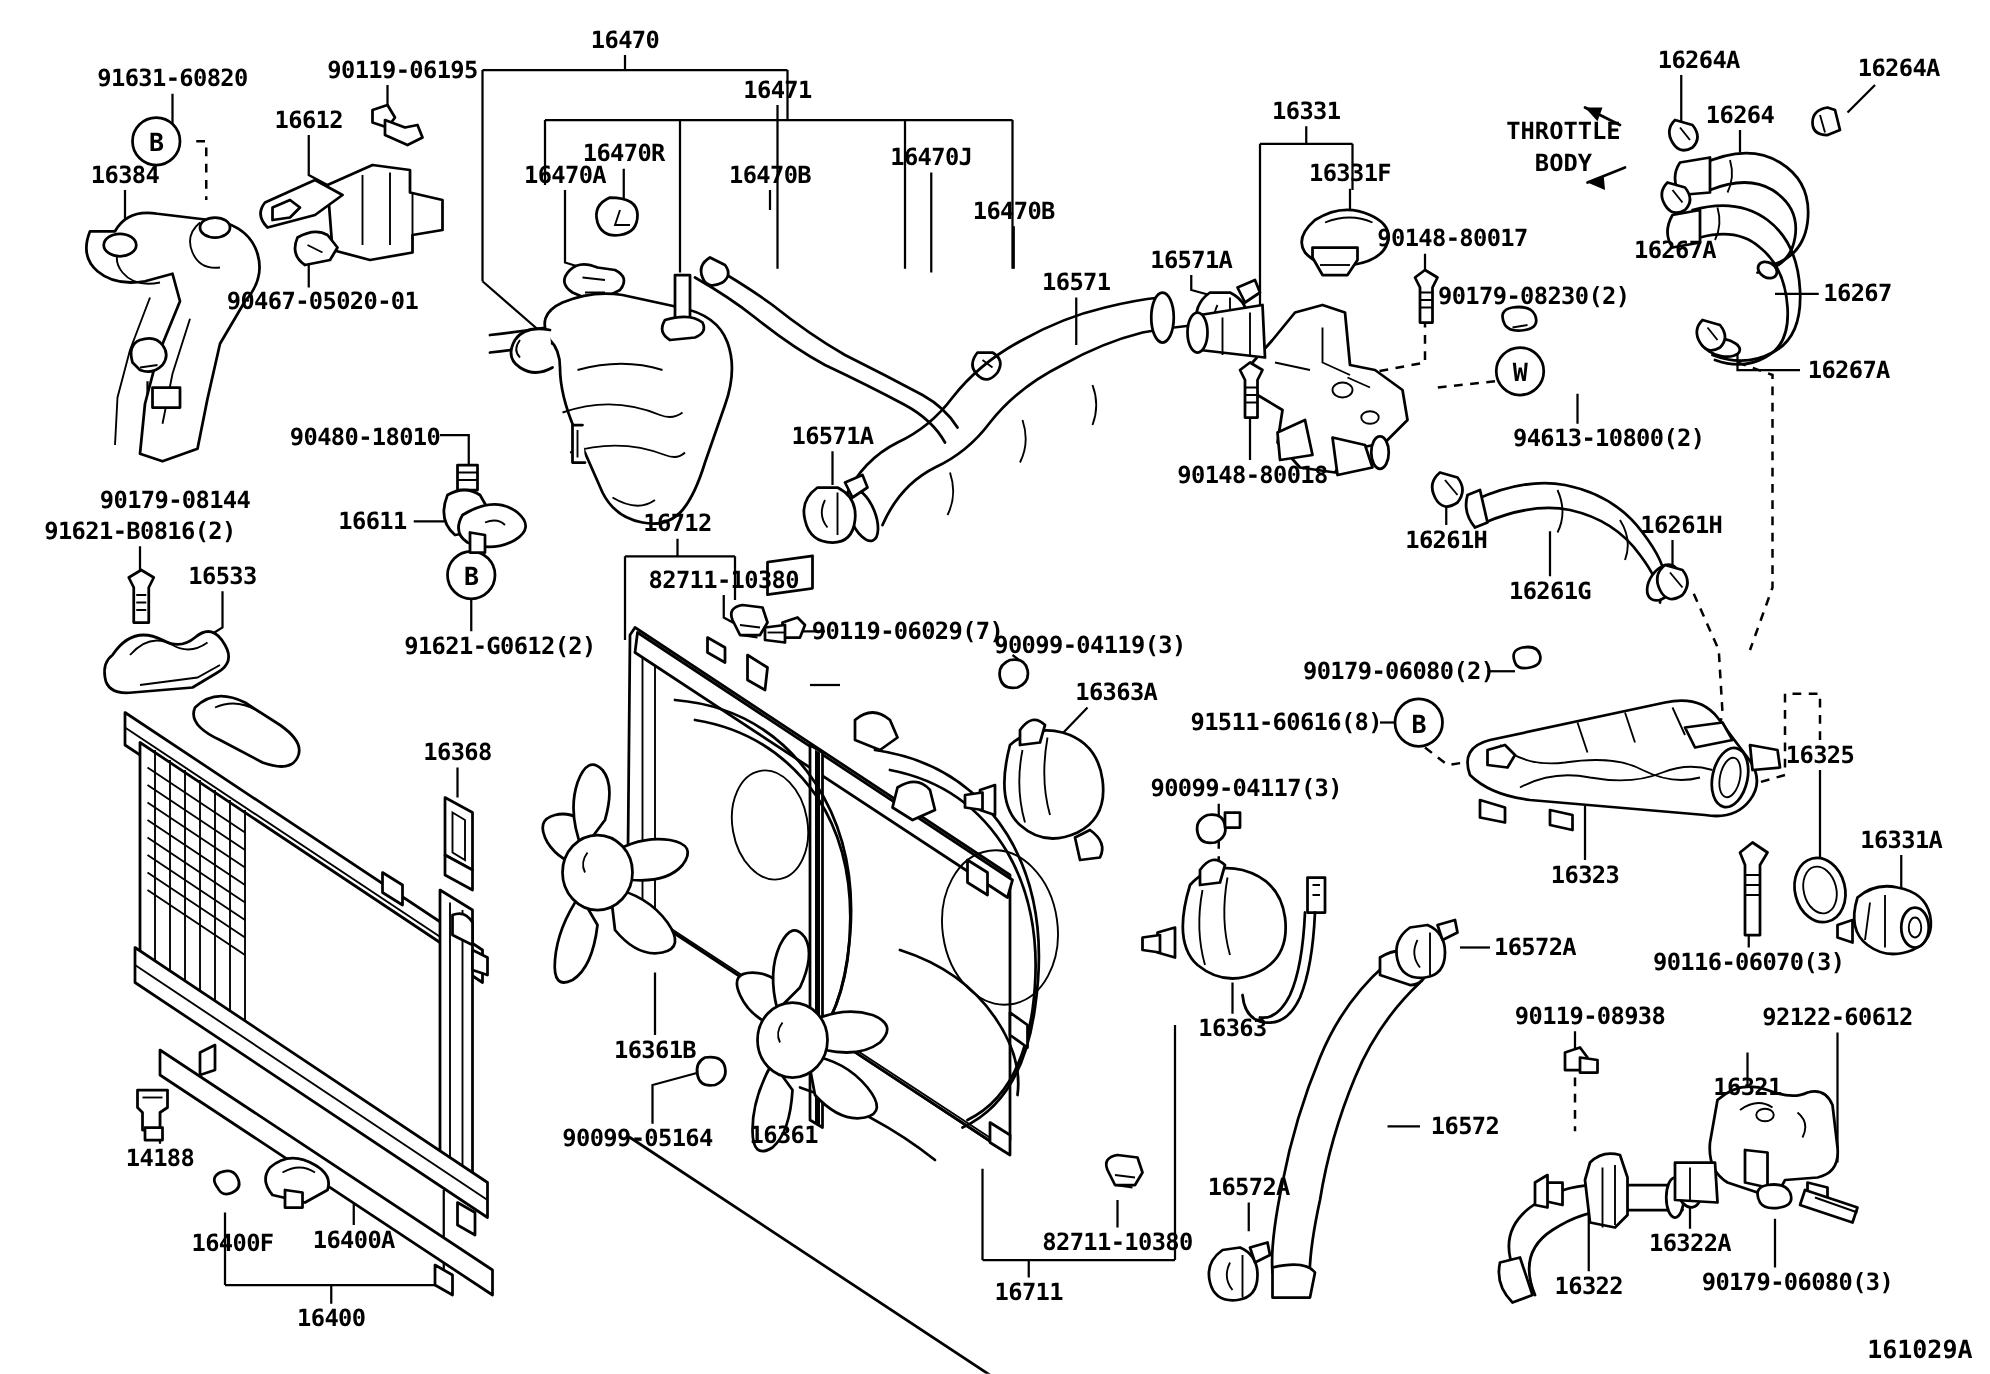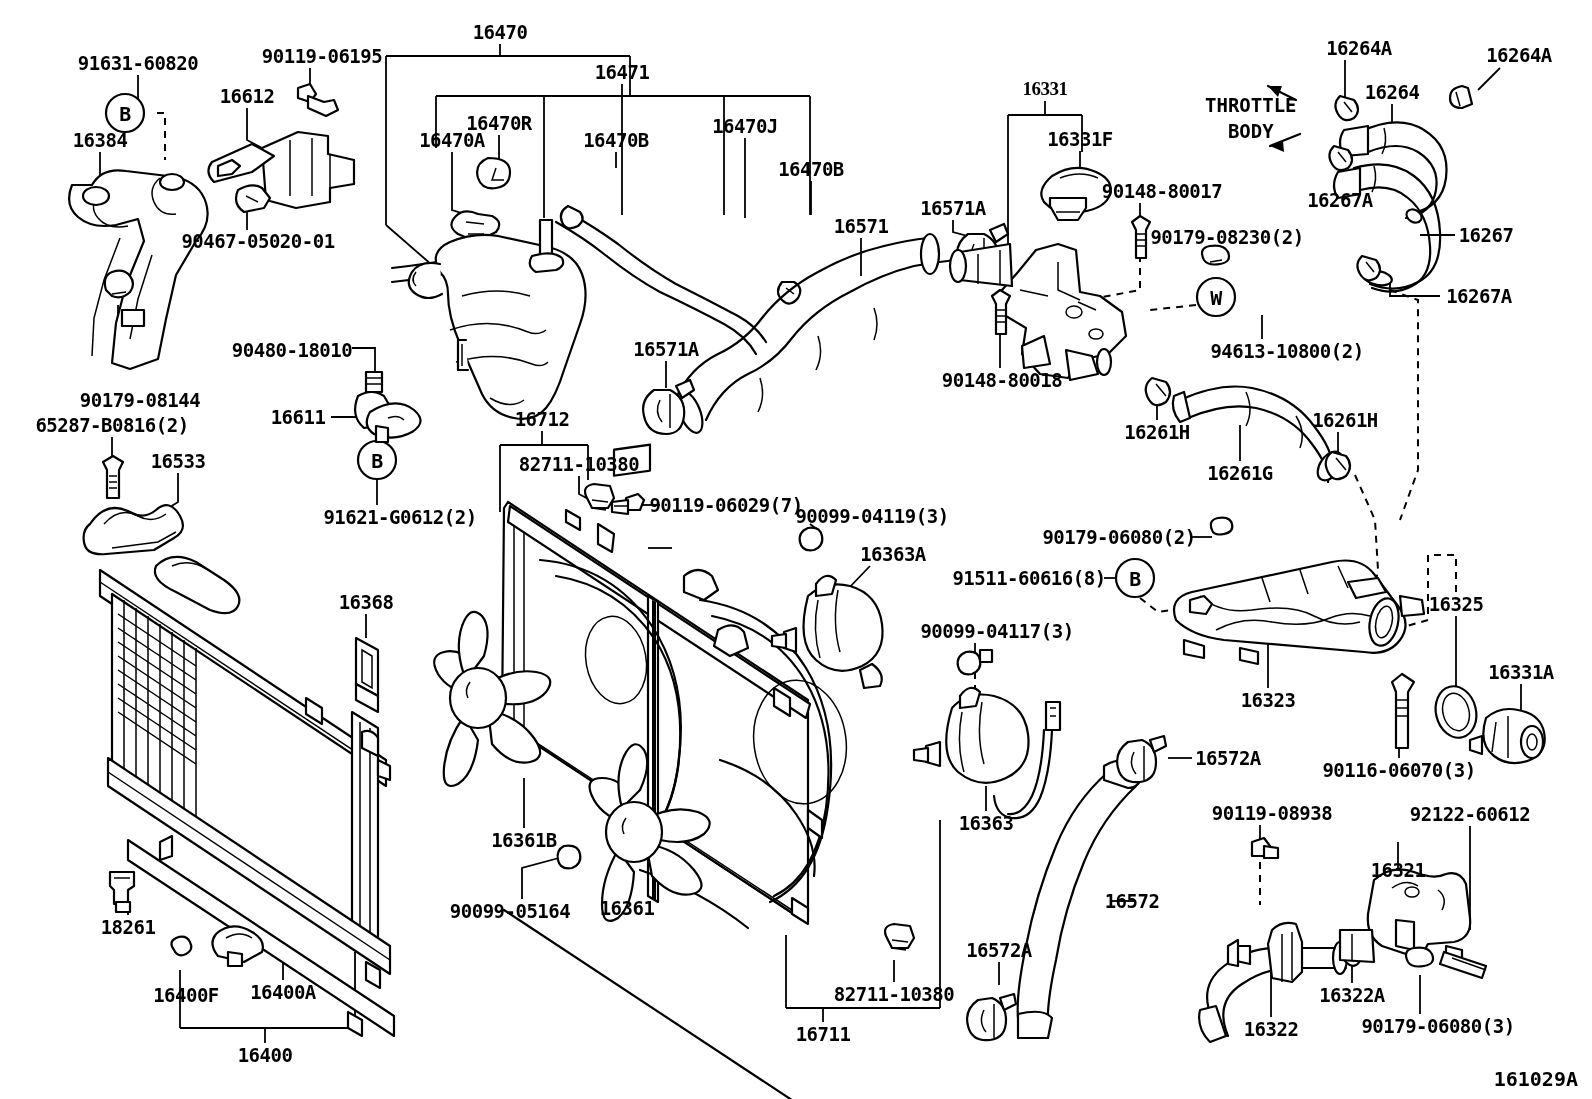--- a/index.html
+++ b/index.html
@@ -635,38 +635,38 @@
 
   </svg>
 
   <div id="labels">
       <div class="lbl" style="left: 138px; top: 63px;">91631-60820</div>
       <div class="lbl" style="left: 100px; top: 140px;">16384</div>
       <div class="lbl" style="left: 322px; top: 56px;">90119-06195</div>
       <div class="lbl" style="left: 247px; top: 96px;">16612</div>
       <div class="lbl" style="left: 258px; top: 241px;">90467-05020-01</div>
       <div class="lbl" style="left: 140px; top: 356px; margin-top: 44px;">90179-08144</div>
-      <div class="lbl" style="left: 112px; top: 425px;">65287-B0816(2)</div>
+      <div class="lbl" style="left: 112px; top: 425px;">91621-B0816(2)</div>
       <div class="lbl" style="left: 178px; top: 461px;">16533</div>
       <div class="lbl" style="left: 292px; top: 350px;">90480-18010</div>
       <div class="lbl" style="left: 298px; top: 417px;">16611</div>
       <div class="lbl" style="left: 400px; top: 517px;">91621-G0612(2)</div>
       <div class="lbl" style="left: 500px; top: 32px;">16470</div>
       <div class="lbl" style="left: 622px; top: 72px;">16471</div>
       <div class="lbl" style="left: 499px; top: 123px;">16470R</div>
       <div class="lbl" style="left: 452px; top: 140px;">16470A</div>
       <div class="lbl" style="left: 616px; top: 140px;">16470B</div>
       <div class="lbl" style="left: 745px; top: 126px;">16470J</div>
       <div class="lbl" style="left: 811px; top: 169px;">16470B</div>
       <div class="lbl" style="left: 542px; top: 419px;">16712</div>
       <div class="lbl" style="left: 579px; top: 464px;">82711-10380</div>
       <div class="lbl" style="left: 861px; top: 226px;">16571</div>
       <div class="lbl" style="left: 953px; top: 208px;">16571A</div>
       <div class="lbl" style="left: 666px; top: 349px;">16571A</div>
-      <div class="lbl" style="left: 1045px; top: 89px; font-family: Liberation Serif, serif;">16331</div>
+      <div class="lbl" style="left: 1045px; top: 89px;">16331</div>
       <div class="lbl" style="left: 1080px; top: 139px;">16331F</div>
       <div class="lbl" style="left: 1162px; top: 191px;">90148-80017</div>
       <div class="lbl" style="left: 1002px; top: 380px;">90148-80018</div>
       <div class="lbl" style="left: 1227px; top: 237px; text-align: center;">90179-08230(2)</div>
       <div class="lbl" style="left: 1287px; top: 351px;">94613-10800(2)</div>
       <div class="lbl" style="left: 1359px; top: 48px;">16264A</div>
       <div class="lbl" style="left: 1519px; top: 55px;">16264A</div>
       <div class="lbl" style="left: 1392px; top: 92px;">16264</div>
       <div class="lbl" style="left: 1340px; top: 200px;">16267A</div>
       <div class="lbl" style="left: 1486px; top: 235px;">16267</div>
@@ -679,24 +679,24 @@
       <div class="lbl" style="left: 1268px; top: 700px;">16323</div>
       <div class="lbl" style="left: 1456px; top: 604px;">16325</div>
       <div class="lbl" style="left: 1521px; top: 672px;">16331A</div>
       <div class="lbl" style="left: 1399px; top: 770px;">90116-06070(3)</div>
       <div class="lbl" style="left: 726px; top: 505px;">90119-06029(7)</div>
       <div class="lbl" style="left: 872px; top: 516px;">90099-04119(3)</div>
       <div class="lbl" style="left: 893px; top: 554px;">16363A</div>
       <div class="lbl" style="left: 997px; top: 631px;">90099-04117(3)</div>
       <div class="lbl" style="left: 986px; top: 823px;">16363</div>
       <div class="lbl" style="left: 1228px; top: 758px;">16572A</div>
-      <div class="lbl" style="left: 1132px; top: 901px;">16572</div>
+      <div class="lbl" style="left: 1172px; top: 901px;">16572</div>
       <div class="lbl" style="left: 999px; top: 950px;">16572A</div>
       <div class="lbl" style="left: 366px; top: 602px;">16368</div>
-      <div class="lbl" style="left: 128px; top: 927px;">18261</div>
+      <div class="lbl" style="left: 128px; top: 927px;">14188</div>
       <div class="lbl" style="left: 186px; top: 995px;">16400F</div>
       <div class="lbl" style="left: 283px; top: 992px;">16400A</div>
       <div class="lbl" style="left: 265px; top: 1055px;">16400</div>
       <div class="lbl" style="left: 524px; top: 840px;">16361B</div>
       <div class="lbl" style="left: 510px; top: 911px;">90099-05164</div>
       <div class="lbl" style="left: 627px; top: 908px;">16361</div>
       <div class="lbl" style="left: 894px; top: 994px;">82711-10380</div>
       <div class="lbl" style="left: 823px; top: 1034px;">16711</div>
       <div class="lbl" style="left: 1272px; top: 813px;">90119-08938</div>
       <div class="lbl" style="left: 1470px; top: 814px;">92122-60612</div>

